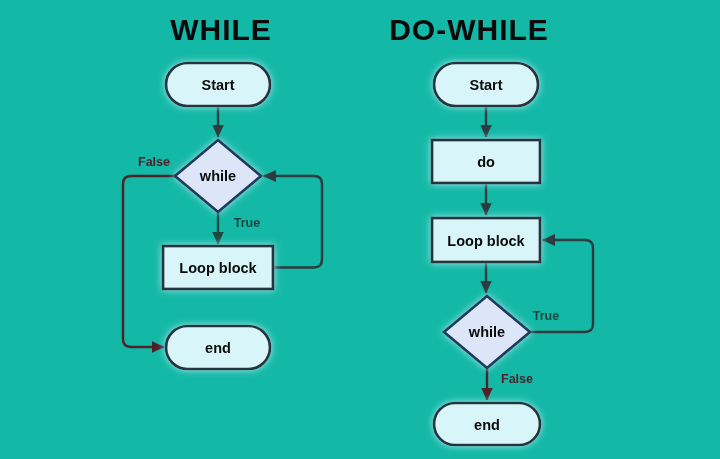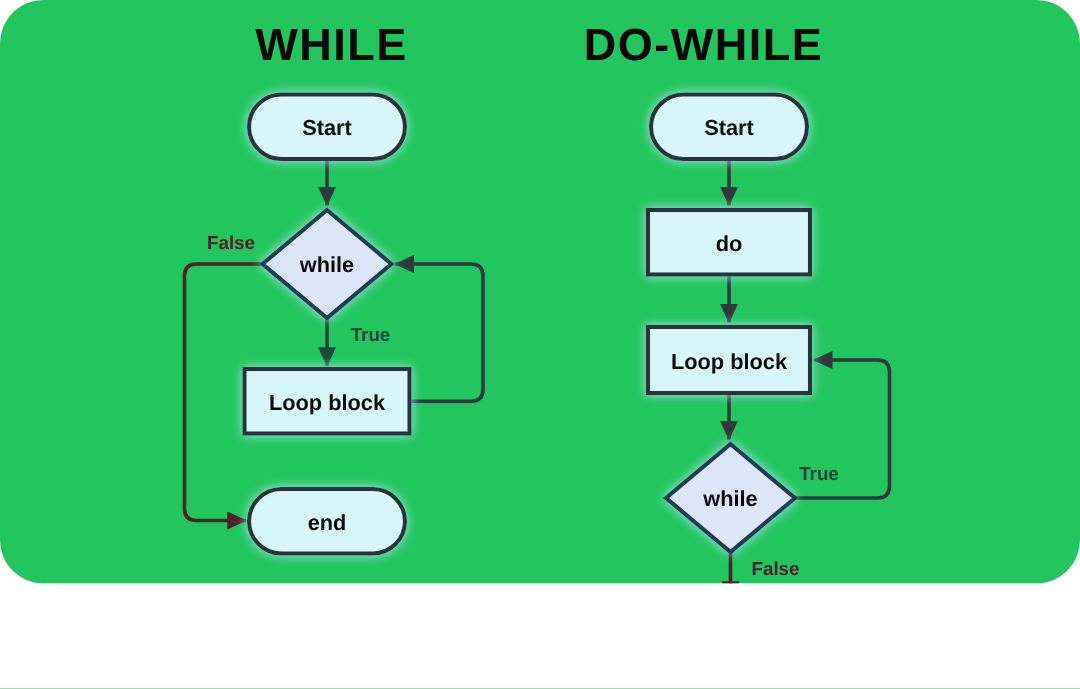--- a/index.html
+++ b/index.html
@@ -3,25 +3,24 @@
 <meta charset="utf-8">
 <style>
   html, body {
     margin: 0;
     padding: 0;
     background: #ffffff;
   }
   .canvas {
     position: relative;
     width: 720px;
-    height: 389px;
-    background: #22c55e;
+    height: 459px;
+    background: #14b8a6;
     overflow: hidden;
     font-family: "Liberation Sans", sans-serif;
-    border-radius: 29px;
   }
   svg { display: block; }
 
   .node {
     fill: #d8f6f9;
     stroke: #27343d;
     stroke-width: 2.7;
   }
   .diamond {
     fill: #dce6f8;

